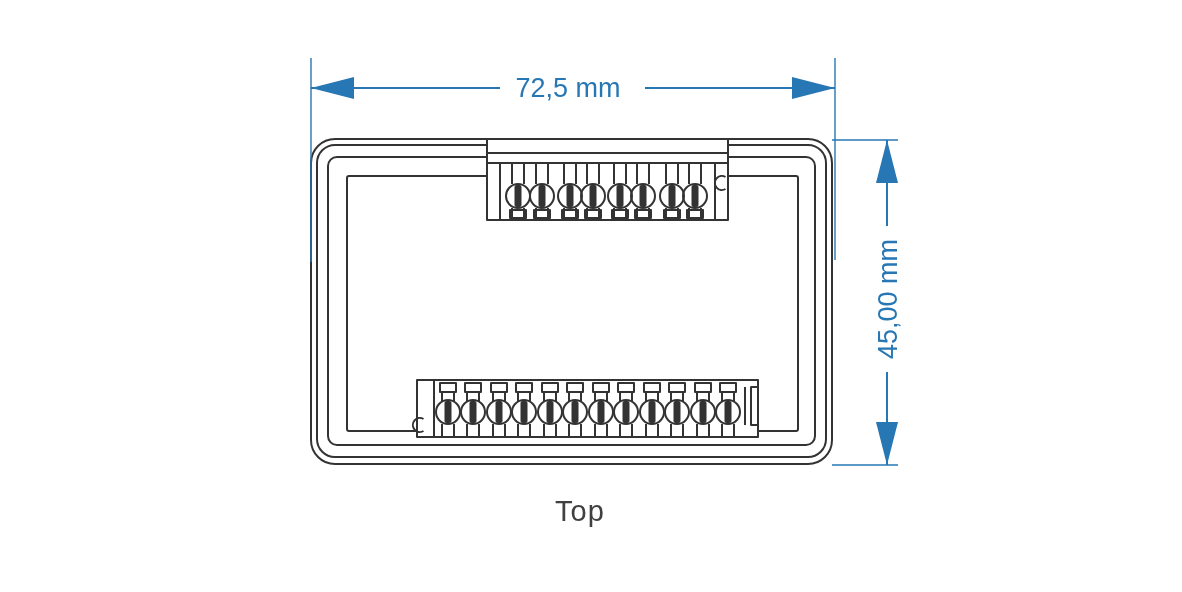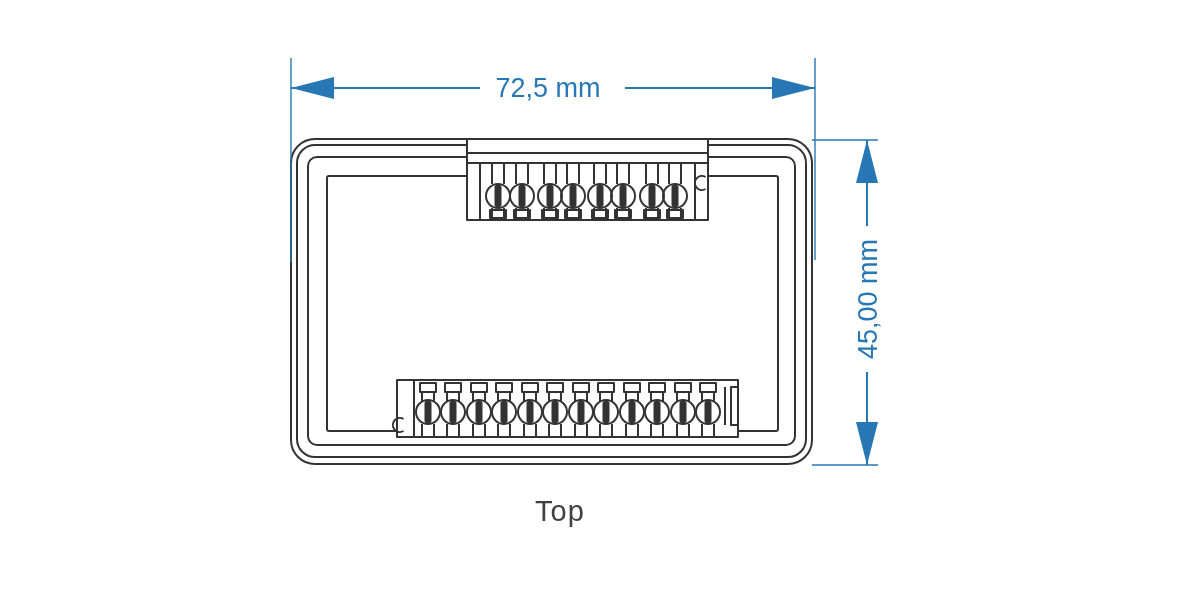--- a/index.html
+++ b/index.html
@@ -3,21 +3,21 @@
 <meta charset="utf-8">
 <style>
   :root{
     --line:#333333;
     --dim:#2777b4;
     --label:#404040;
     --bg:#ffffff;
   }
   html,body{margin:0;padding:0;background:var(--bg);}
   .stage{position:relative;width:1072px;height:592px;background:var(--bg);overflow:hidden;
-         font-family:"Liberation Sans",sans-serif;}
+         font-family:"Liberation Sans",sans-serif;padding-left:20px;}
   svg{display:block;}
   .ln{stroke:var(--line);stroke-width:2;fill:none;stroke-linejoin:round;}
   .lnf{fill:var(--line);stroke:none;}
   .face{fill:var(--bg);stroke:var(--line);stroke-width:2;stroke-linejoin:round;}
   .de{stroke:var(--dim);stroke-width:1.4;fill:none;}
   .dl{stroke:var(--dim);stroke-width:2;fill:none;}
   .df{fill:var(--dim);stroke:none;}
   .dimtext{fill:var(--dim);font-family:"Liberation Sans",sans-serif;font-size:27px;}
   .viewlabel{fill:var(--label);font-family:"Liberation Sans",sans-serif;font-size:29px;letter-spacing:1px;}
 </style>

